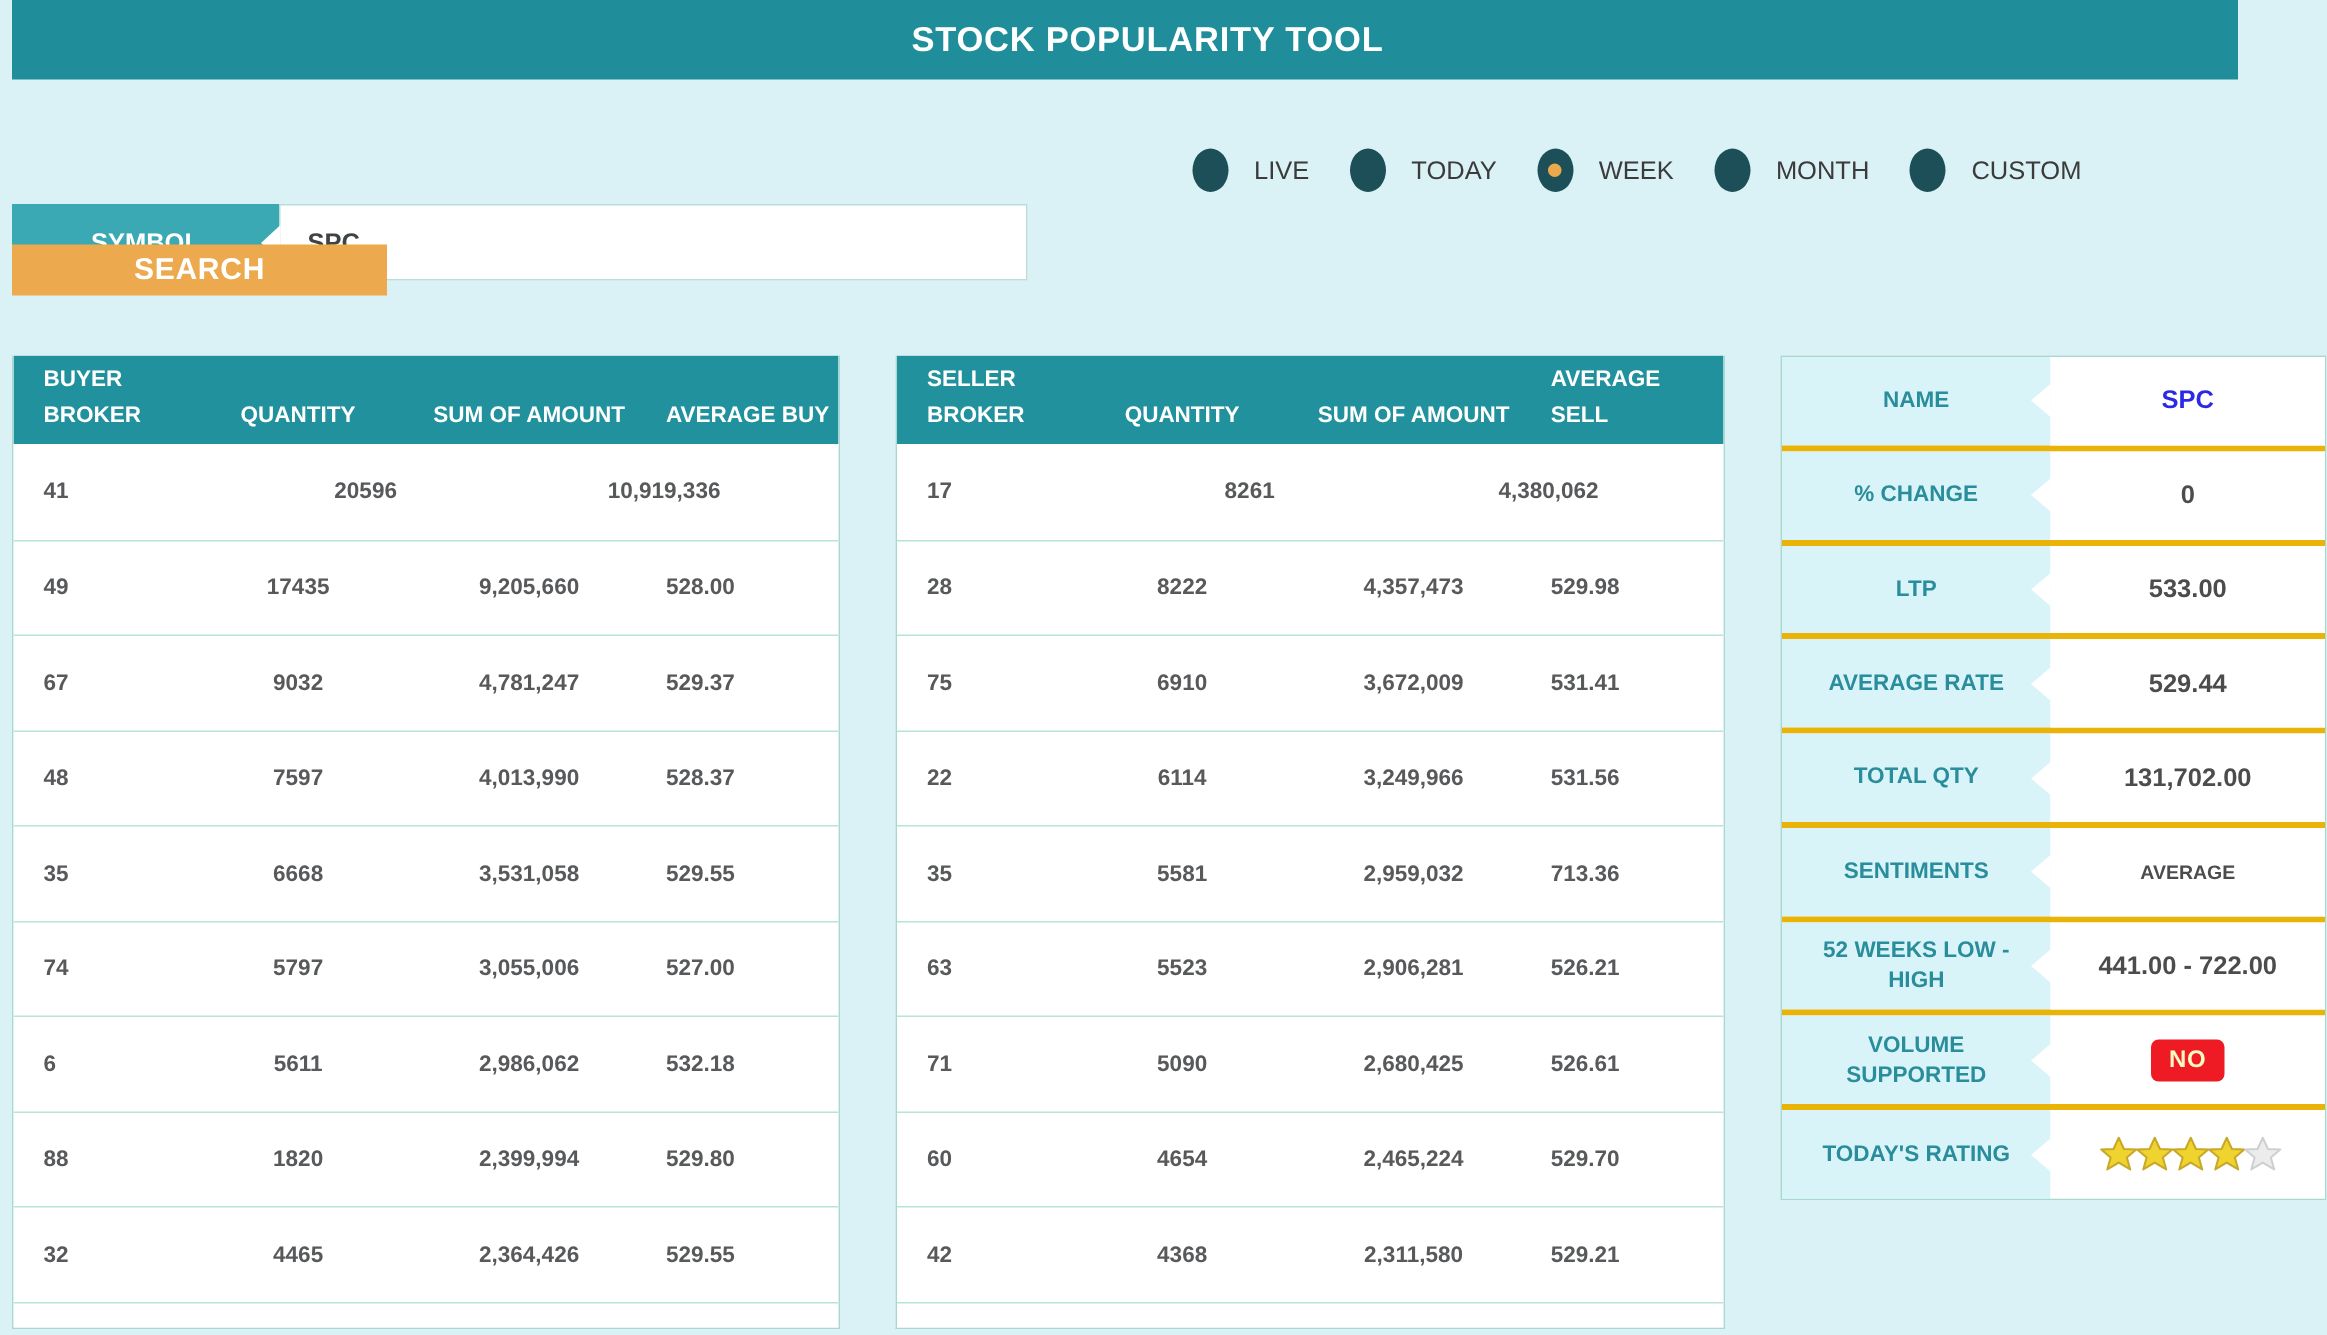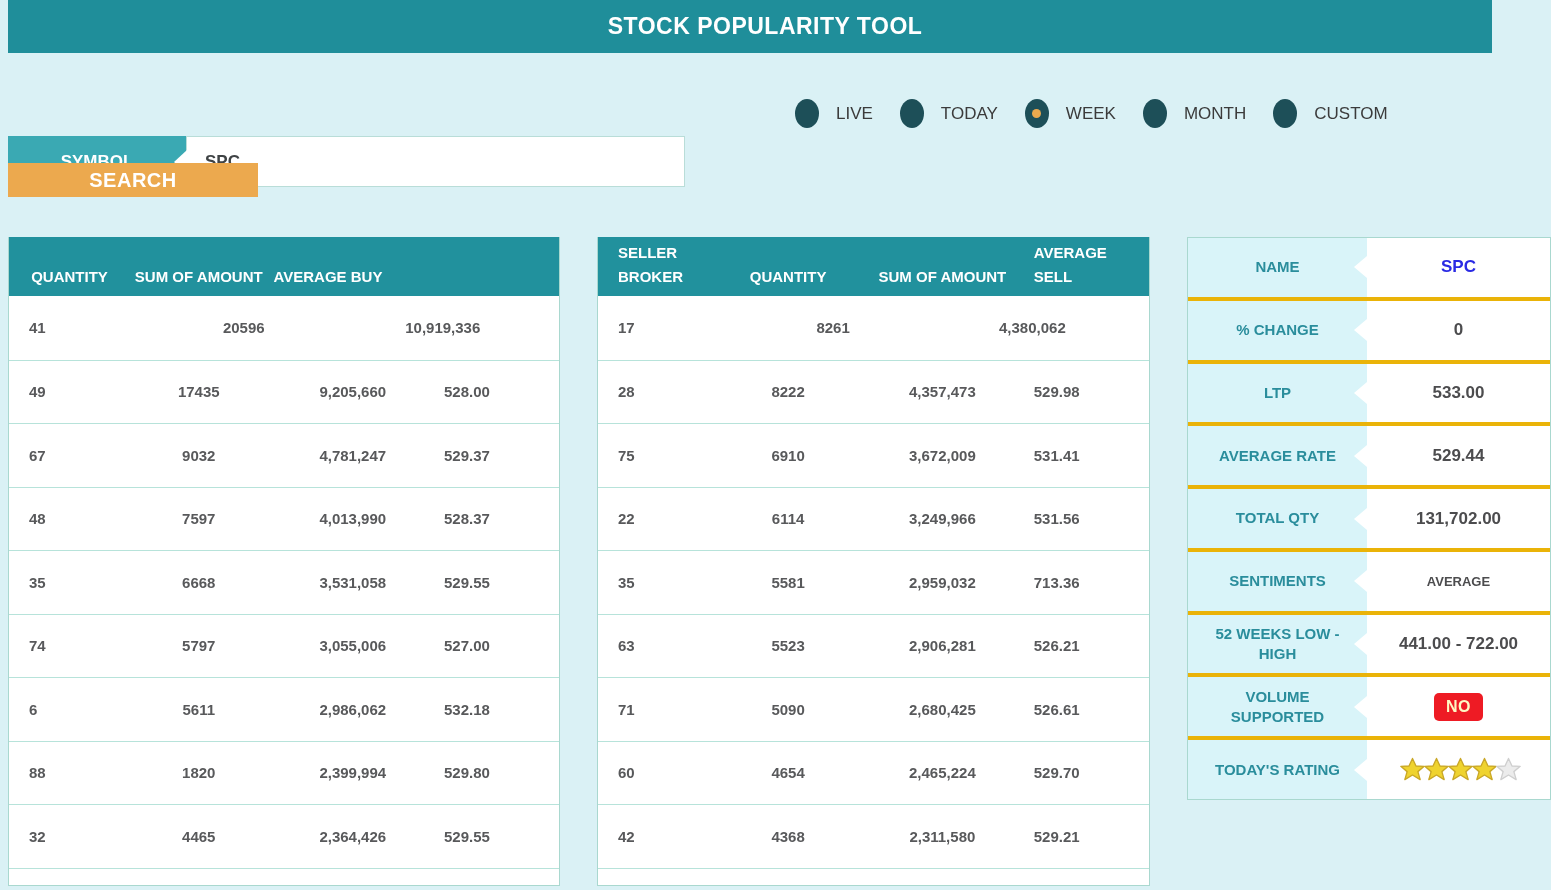--- a/index.html
+++ b/index.html
@@ -164,20 +164,21 @@
         <span class="radio-dot"></span>
       </span>
       <span class="radio-label">CUSTOM</span>
     </div>
   </div>
 
 <button class="search-button">SEARCH</button>
 
 <div class="broker-table buyer">
   <div class="thead">
+    <div class="hc c1">BUYER BROKER</div>
     <div class="hc c2">QUANTITY</div>
     <div class="hc c3">SUM OF AMOUNT</div>
     <div class="hc c4">AVERAGE BUY</div>
   </div>
   <div class="tbody" id="buyer-tbody">
       <div class="trow">
         <div class="tc c1">41</div>
         <div class="tc c2">20596</div>
         <div class="tc c3">10,919,336</div>
         <div class="tc c4">530.17</div>

